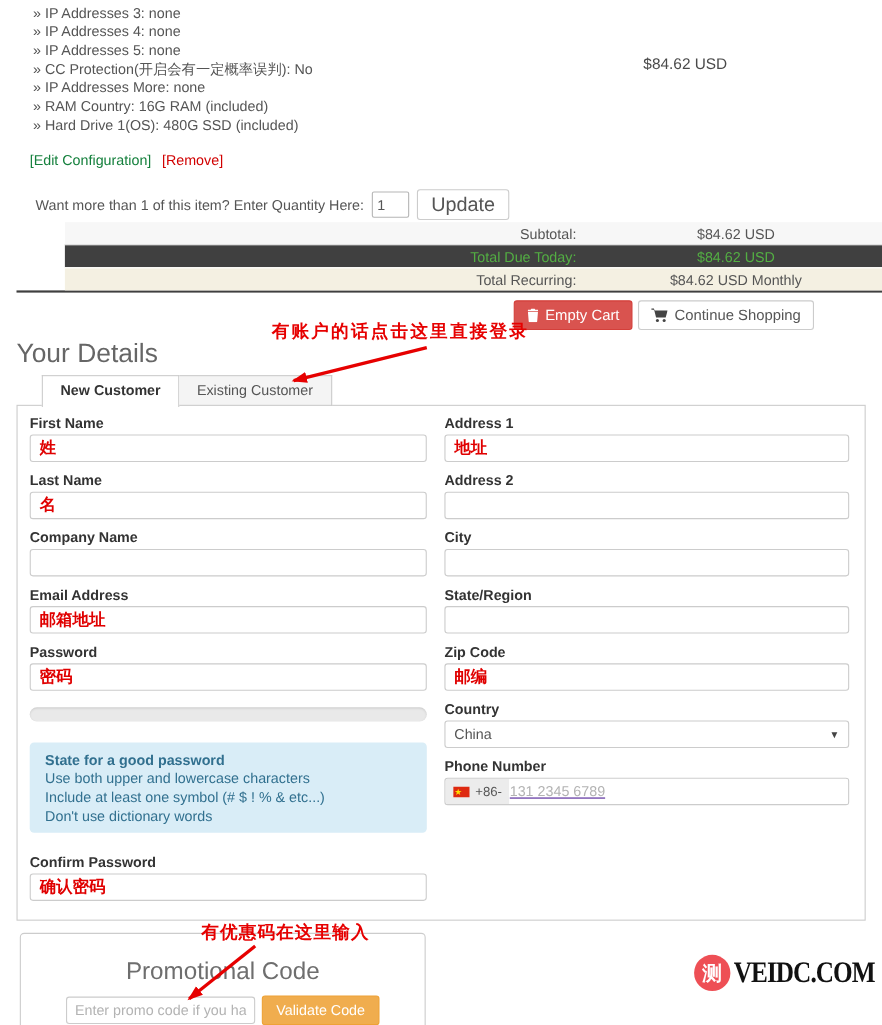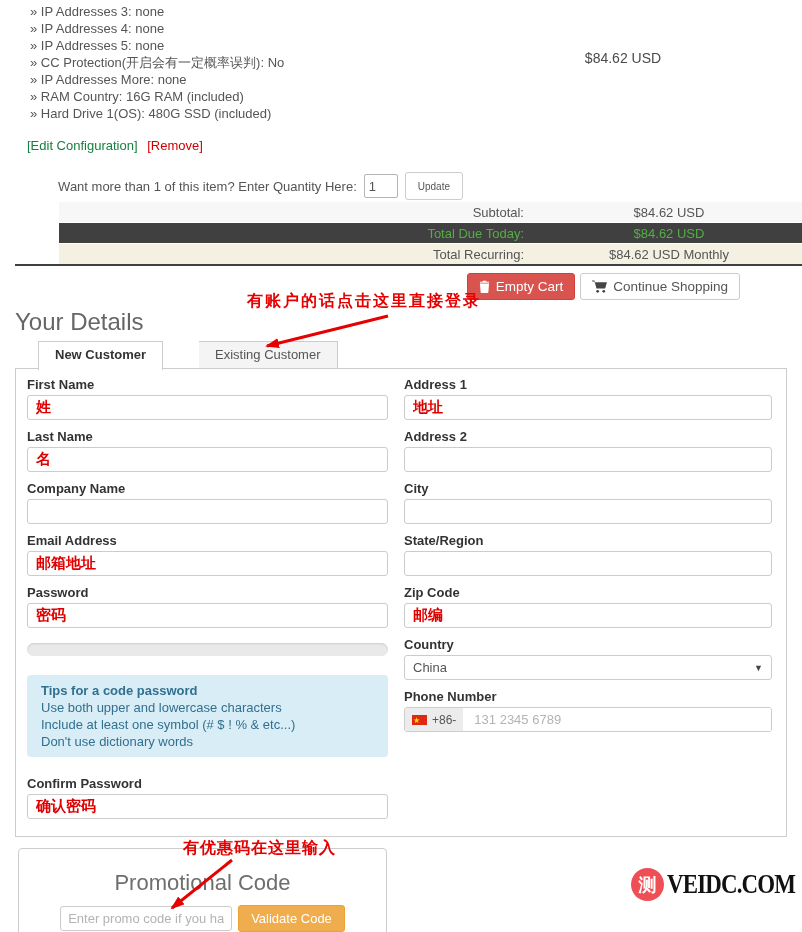--- a/index.html
+++ b/index.html
@@ -13,21 +13,21 @@
   .link-edit { color:#15803d; margin-right:6px; cursor:pointer; }
   .link-remove { color:#d10000; cursor:pointer; }
   .item-price { position:absolute; left:543px; top:50px; width:160px; text-align:center; font-size:14px; color:#4a4a4a; }
 
   
   .qty-row { position:absolute; top:172px; left:0; width:463px; display:flex; align-items:center;
              justify-content:flex-end; gap:7px; color:#555; font-size:13px; }
   .qty-input { width:24px; height:22px; border:1px solid #b5b5b5; border-radius:2px; padding:0 4px;
                font-size:13px; color:#555; font-family:inherit; }
   .update-btn { height:26px; padding:0 12px; background:#fff; border:1px solid #ccc; border-radius:3px;
-                font-size:10px; color:#555; cursor:pointer; font-family:inherit; }
+                font-size:18px; color:#555; cursor:pointer; font-family:inherit; }
 
   
   .summary { position:absolute; top:202px; left:15px; width:762px; border-bottom:2px solid #3f3f3f;padding-left:44px; }
   .summary-row { display:flex; height:20px; align-items:center; font-size:13px; }
   .summary-row + .summary-row { border-top:1px solid #fff; }
   .srow-label { width:465px; text-align:right; }
   .srow-value { width:290px; text-align:center; }
   .row-subtotal { background:#f7f7f7; color:#555; }
   .row-due { background:#404040; color:#53ae43; }
   .row-recurring { background:#f4f0e2; color:#555; }
@@ -35,21 +35,21 @@
   
   .cart-buttons { position:absolute; top:273px; left:0; width:740px; display:flex; justify-content:flex-end; gap:5px; }
   .btn { display:flex; align-items:center; gap:6px; height:27px; padding:0 11px; border-radius:3px;
          font-size:13.5px; cursor:pointer; box-sizing:border-box; font-family:inherit; }
   .btn-danger { background:#d9534f; border:1px solid #d43f3a; color:#fff; }
   .btn-default { background:#fff; border:1px solid #ccc; color:#555; }
 
   .details-heading { position:absolute; left:15px; top:308px; font-size:24px; color:#666; font-weight:400; }
 
   
-  .tabs { position:absolute; left:38px; top:341px; display:flex; z-index:3;gap:36px; }
+  .tabs { position:absolute; left:38px; top:341px; display:flex; z-index:3; }
   .tab { line-height:26px; padding:0 16px; border:1px solid #ccc; font-size:13px; cursor:pointer; }
   .tab-active { background:#fff; border-bottom:none; height:28px; font-weight:bold; color:#333; }
   .tab-inactive { background:#f4f4f4; border-left:none; height:26px; color:#555; }
 
   
   .panel { position:absolute; left:15px; top:368px; width:770px; height:467px; border:1px solid #ccc; background:#fff; z-index:1; }
   .col-left  { position:absolute; left:11px;  top:8px; width:361px; }
   .col-right { position:absolute; left:388px; top:8px; width:368px; }
   .field { margin-bottom:9px; }
   .field label { display:block; font-size:13px; font-weight:bold; color:#333; margin-bottom:3px; }
@@ -61,21 +61,21 @@
                   box-shadow:inset 0 1px 2px rgba(0,0,0,0.12); }
   .tips-box { margin-top:19px; background:#d9edf7; border-radius:4px; padding:7px 14px; color:#31708f;
               font-size:13px; line-height:17px; }
   .tips-title { font-weight:bold; }
   .confirm-field { margin-top:19px; margin-bottom:0; }
   .select-box { height:23px; border:1px solid #ccc; border-radius:3px; display:flex; align-items:center;
                 justify-content:space-between; padding:0 8px; color:#555; cursor:pointer; background:#fff; }
   .chevron { font-size:9px; color:#444; }
   .phone-box { height:23px; border:1px solid #ccc; border-radius:3px; display:flex; align-items:stretch; overflow:hidden; background:#fff; }
   .phone-prefix { background:#ececec; display:flex; align-items:center; gap:5px; padding:0 7px; font-size:12px; color:#555; }
-  .phone-num { border:none; outline:none; flex:1; padding:0 11px; font-size:13px; color:#14532d; font-family:inherit; }
+  .phone-num { border:none; outline:none; flex:1; padding:0 0; font-size:13px; color:#4c1d95; font-family:inherit;text-decoration:underline; }
   .phone-num::placeholder { color:#b3b3b3; }
 
   
   .promo-box { position:absolute; left:18px; top:848px; width:367px; height:100px; border:1px solid #ccc;
                border-radius:4px 4px 0 0; background:#fff; }
   .promo-heading { text-align:center; margin-top:21px; font-size:22px; color:#6e6e6e; font-weight:400; }
   .promo-row { display:flex; justify-content:center; align-items:center; gap:6px; margin-top:9px; }
   .promo-input { width:172px; height:25px; box-sizing:border-box; border:1px solid #ccc; border-radius:3px;
                  padding:0 7px; font-size:13px; color:#555; font-family:inherit; }
   .promo-input::placeholder { color:#b3b3b3; }
@@ -191,21 +191,21 @@
       <div class="field">
         <label>Email Address</label>
         <input class="text-input red-value" type="text" value="邮箱地址" style="">
       </div>
       <div class="field">
         <label>Password</label>
         <input class="text-input red-value" type="text" value="密码" style="">
       </div>
       <div class="strength-bar"></div>
       <div class="tips-box">
-        <div class="tips-title">Tips for a code password</div>
+        <div class="tips-title">State for a good password</div>
         <div>Use both upper and lowercase characters</div>
         <div>Include at least one symbol (# $ ! % &amp; etc...)</div>
         <div>Don't use dictionary words</div>
       </div>
       <div class="field confirm-field">
         <label>Confirm Password</label>
         <input class="text-input red-value" type="text" value="确认密码" style="">
       </div>
     </div>
 

